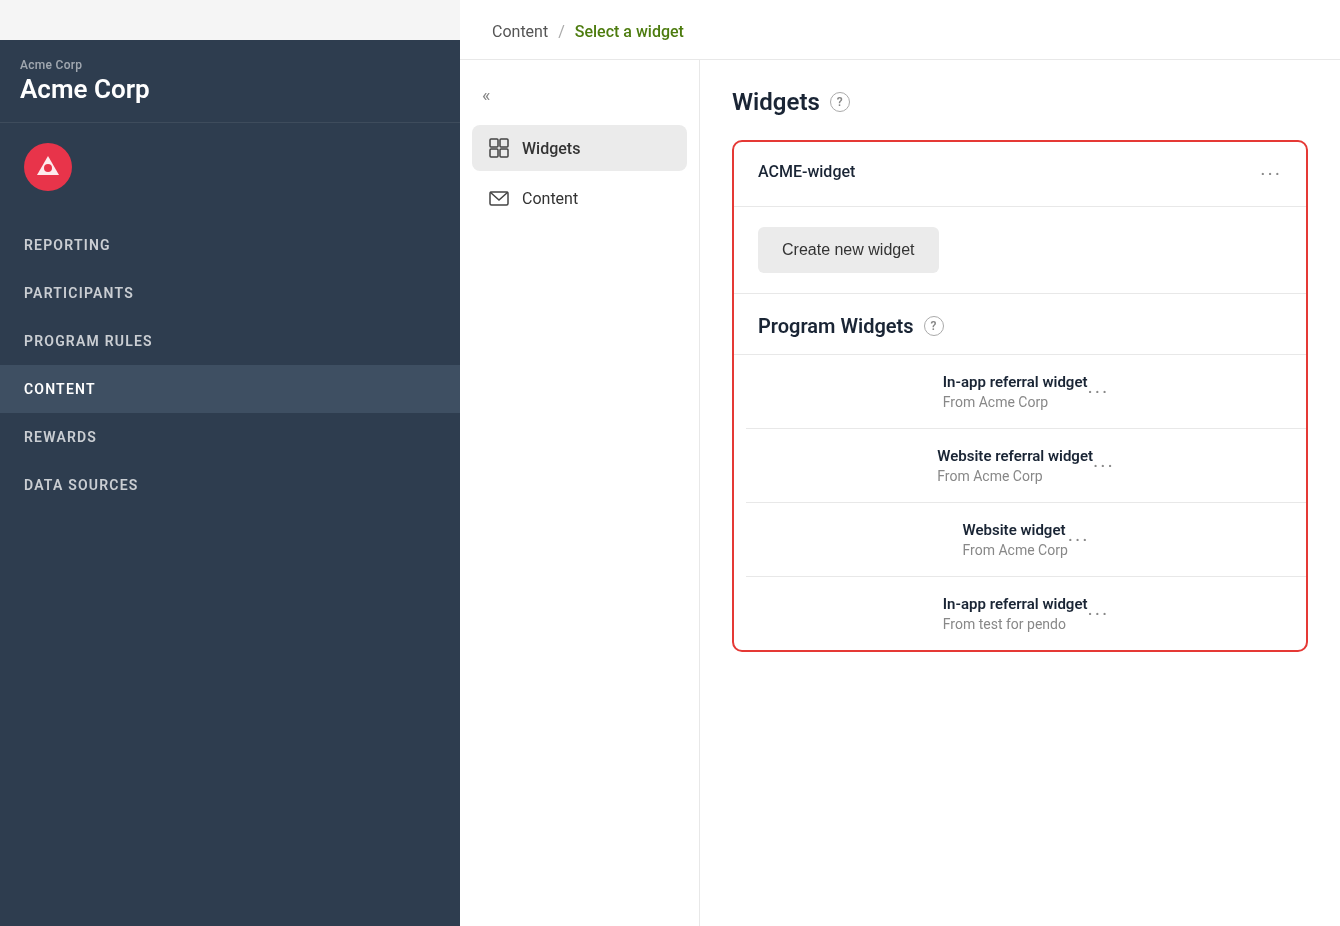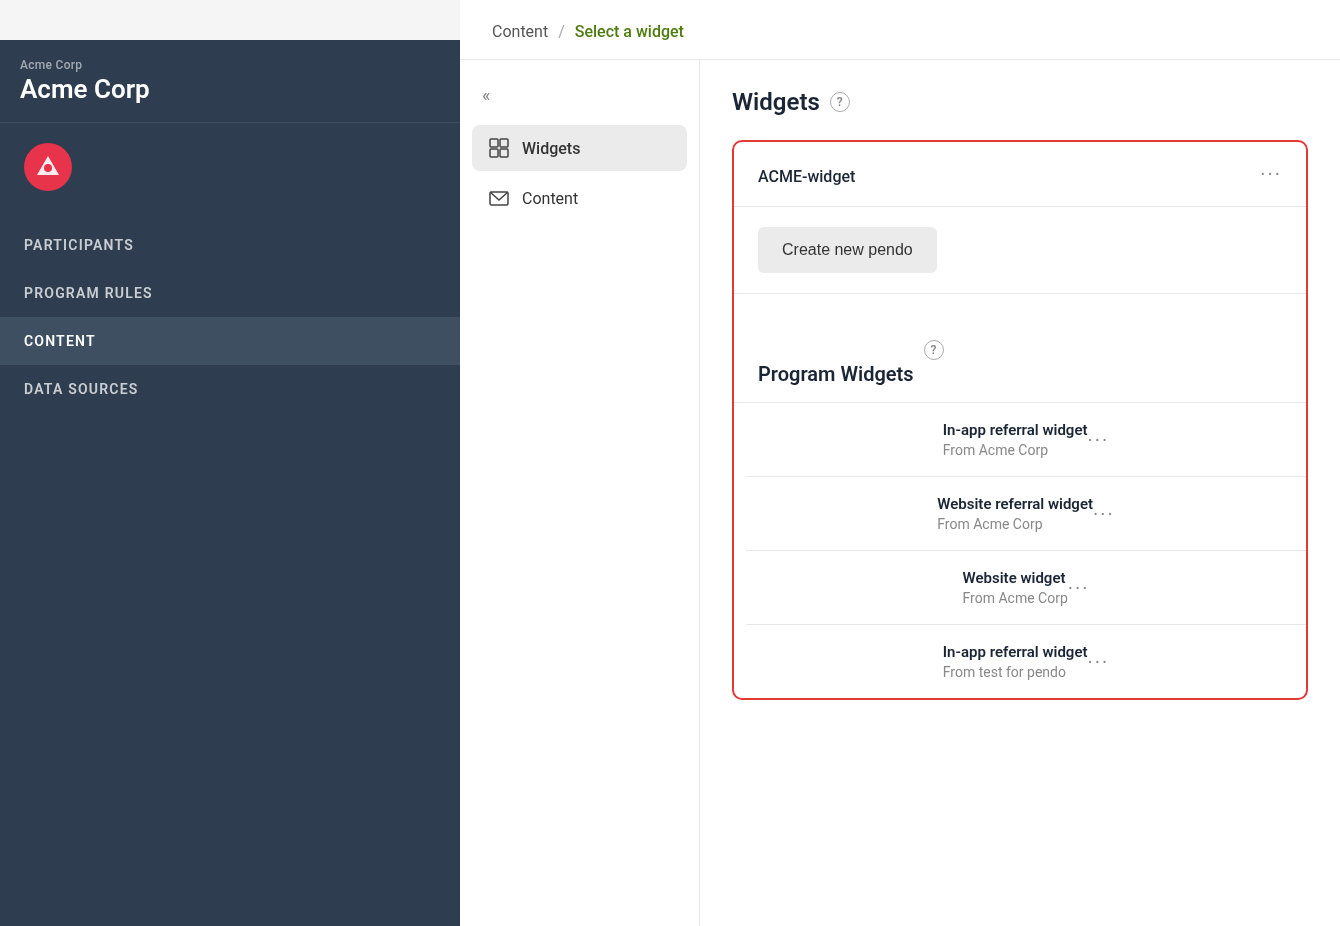--- a/index.html
+++ b/index.html
@@ -182,21 +182,21 @@
     .widget-selection-box {
       border: 2px solid #e53935;
       border-radius: 10px;
       padding: 0;
       overflow: hidden;
     }
 
     
     .acme-widget-row {
       display: flex;
-      align-items: flex-end;
+      align-items: flex-start;
       justify-content: space-between;
       padding: 20px 24px;
       border-bottom: 1px solid #e8e8e8;
     }
     .acme-widget-name {
       font-size: 16px;
       font-weight: 500;
       color: #1a2535;
     }
     .more-dots {
@@ -227,21 +227,20 @@
       display: flex;
       align-items: center;
       gap: 10px;
       padding: 20px 24px 16px;
       border-bottom: 1px solid #e8e8e8;
     }
     .program-widgets-title {
       font-size: 20px;
       font-weight: 600;
       color: #1a2535;
-      margin-top: 48px;
     }
 
     
     .program-widget-item {
       display: flex;
       align-items: center;
       justify-content: center;
       padding: 18px 24px;
       border-bottom: 1px solid #e8e8e8;
       margin-left: 12px;
@@ -271,23 +270,25 @@
   </div>
   <div class="sidebar-logo-row">
     <div class="sidebar-logo">
       <svg viewBox="0 0 28 28" fill="white">
         <path d="M14 3 L25 22 H3 Z" fill="white" opacity="0.9"></path>
         <circle cx="14" cy="15" r="4" fill="#e8344a"></circle>
       </svg>
     </div>
   </div>
   <nav class="sidebar-nav">
+    <div class="nav-item">REPORTING</div>
     <div class="nav-item">PARTICIPANTS</div>
     <div class="nav-item">PROGRAM RULES</div>
     <div class="nav-item active">CONTENT</div>
+    <div class="nav-item">REWARDS</div>
     <div class="nav-item">DATA SOURCES</div>
   </nav>
 </div>
 
 <div class="main">
 
   <div class="breadcrumb">
     <span class="breadcrumb-item">Content</span>
     <span class="breadcrumb-separator">/</span>
     <span class="breadcrumb-current">Select a widget</span>
@@ -329,21 +330,21 @@
       </div>
 
       <div class="widget-selection-box">
 
         <div class="acme-widget-row">
           <span class="acme-widget-name">ACME-widget</span>
           <span class="more-dots">···</span>
         </div>
 
         <div class="create-widget-row">
-          <button class="create-widget-btn">Create new pendo</button>
+          <button class="create-widget-btn">Create new widget</button>
         </div>
 
         <div class="program-widgets-header">
           <span class="program-widgets-title">Program Widgets</span>
           <div class="help-icon">?</div>
         </div>
 
         <div class="program-widget-item">
           <div class="program-widget-info">
             <div class="program-widget-name">In-app referral widget</div>

